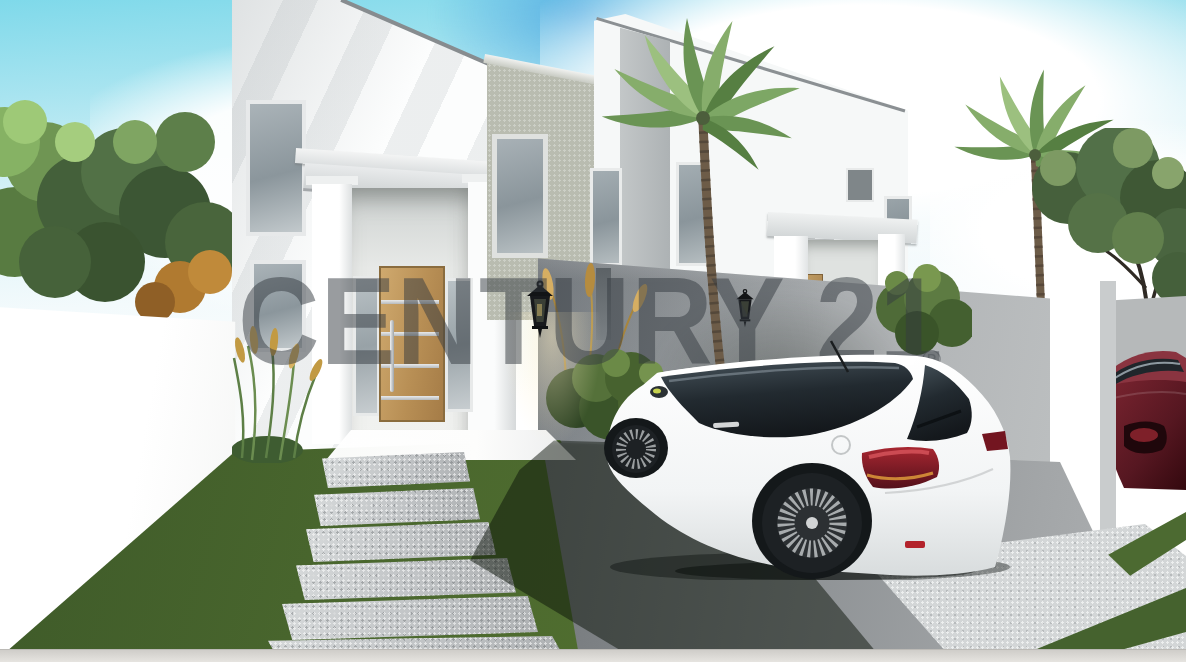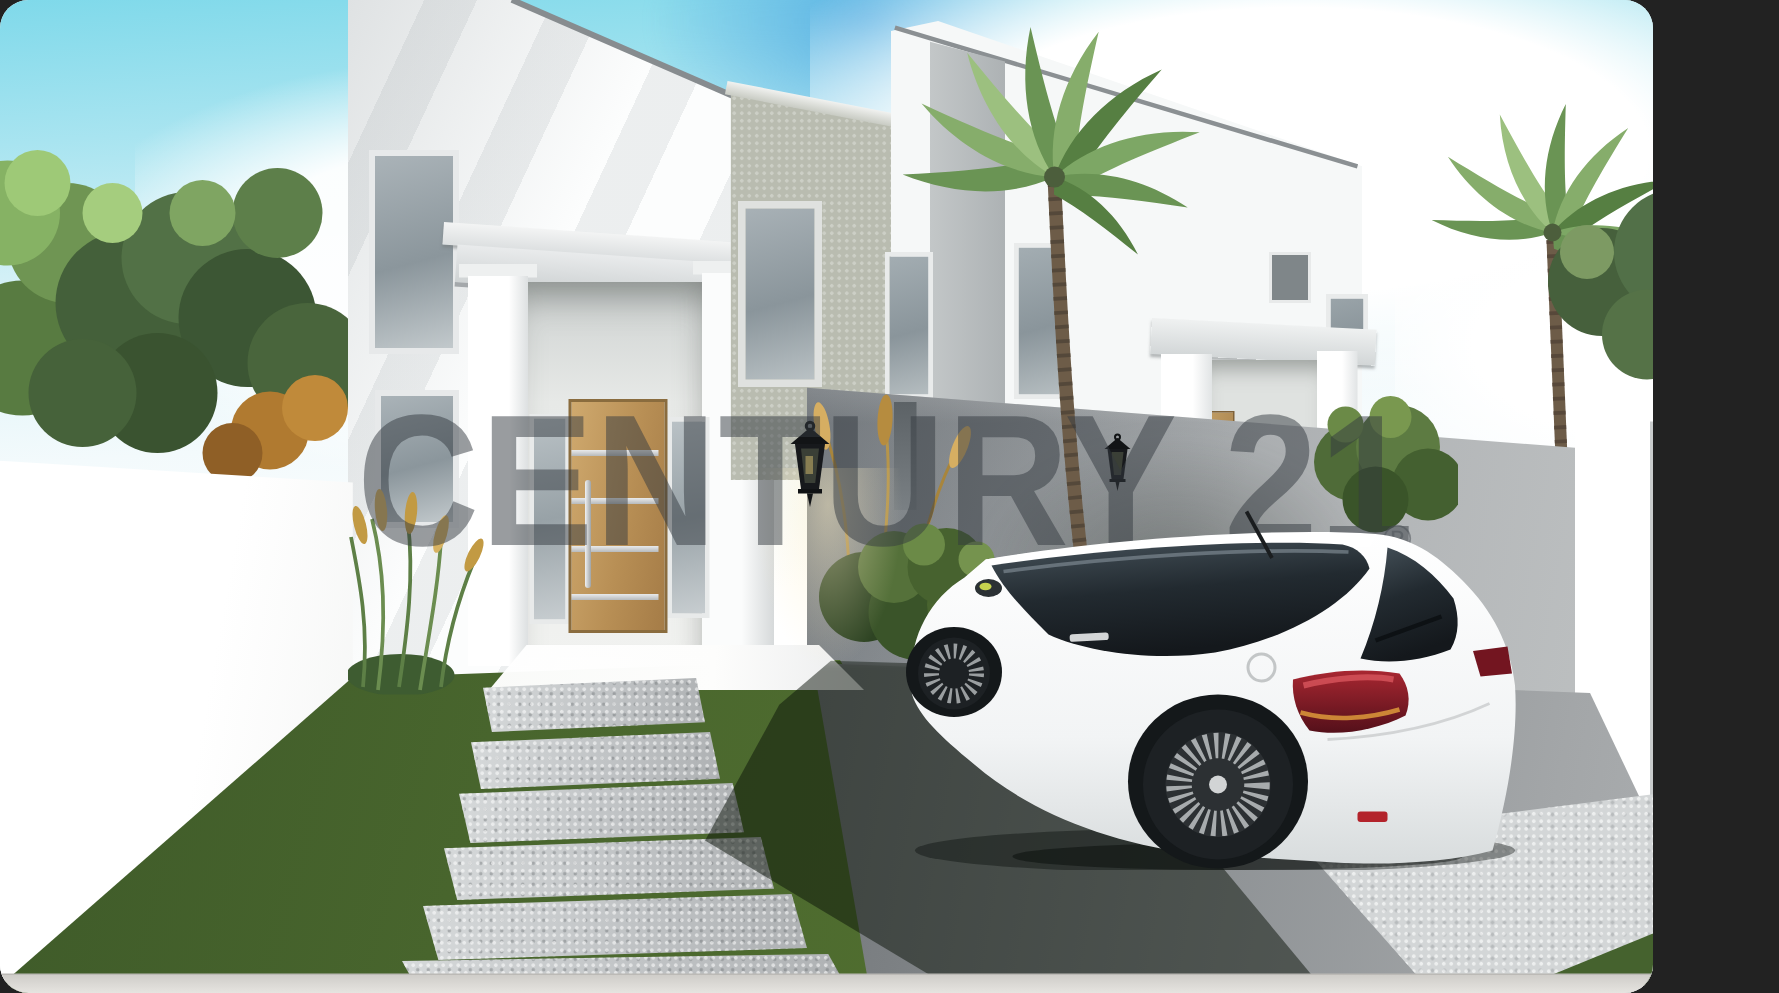--- a/index.html
+++ b/index.html
@@ -1,16 +1,16 @@
 <!DOCTYPE html>
 <html><head>
 <meta charset="utf-8">
 <style>
   html,body{margin:0;padding:0;background:#222;font-family:"Liberation Sans",sans-serif;}
-  #stage{position:relative;width:1102px;height:662px;overflow:hidden;background:#fff;border-radius:19px;}
+  #stage{position:relative;width:1186px;height:662px;overflow:hidden;background:#fff;}
   .abs{position:absolute;}
 
   
   .sky{inset:0;background:linear-gradient(176deg,#7fd9ea 0%,#a8e4f0 13%,#d9f2f7 27%,#f3fafc 42%,#ffffff 58%);}
   .sky-blue{left:430px;top:-50px;width:300px;height:160px;background:radial-gradient(ellipse at 50% 40%,rgba(84,172,226,.9),rgba(84,172,226,0) 70%);filter:blur(4px);}
   .cloud{background:radial-gradient(ellipse at 45% 50%,#ffffff 42%,rgba(255,255,255,0) 72%);}
   .cloud1{left:540px;top:-60px;width:720px;height:320px;}
   .cloud2{left:90px;top:40px;width:520px;height:280px;opacity:.95;}
   .cloud3{left:930px;top:120px;width:420px;height:220px;}
 

